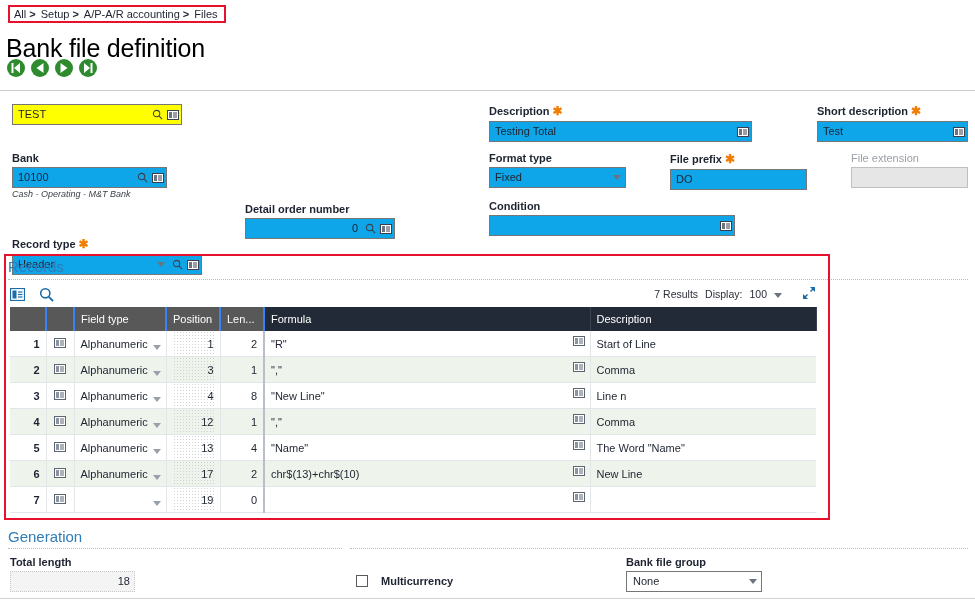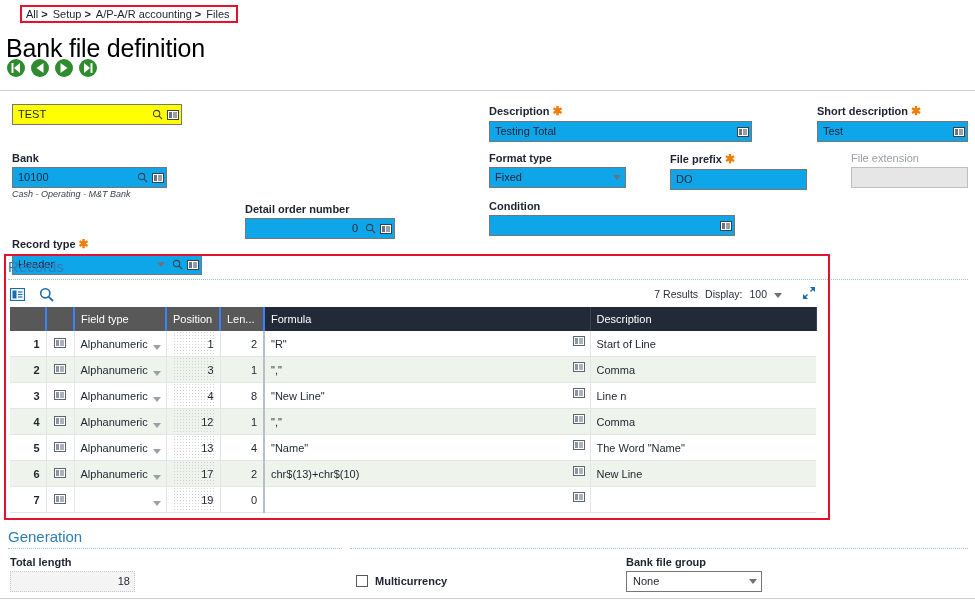--- a/index.html
+++ b/index.html
@@ -8,21 +8,21 @@
     width:975px; height:606px;
     background:#ffffff;
     font-family:"Liberation Sans", sans-serif;
     font-size:11px;
     color:#1d2330;
     overflow:hidden;
     position:relative;
   }
 
   
-  #breadcrumb-wrap { position:absolute; left:20px; top:5px;border-radius:8px; }
+  #breadcrumb-wrap { position:absolute; left:8px; top:5px;border-radius:8px; }
   .crumbbox {
     display:inline-flex; align-items:center;
     border:2px solid #e8112d;
     padding:1px 6px 2px 4px;
     height:18px;
   }
   .crumb { font-size:11px; color:#1d2330; white-space:nowrap; }
   .crumb.link { cursor:pointer; }
   .crumb-sep { font-weight:bold; margin:0 5px 0 3px; color:#1d2330; font-size:11px; }
 
@@ -127,21 +127,21 @@
     background-size:3px 3px; pointer-events:none; opacity:.85;
   }
   .poswrap { position:relative; height:25px; display:flex; align-items:center; justify-content:flex-end; }
   .posval { position:relative; z-index:2; }
 
   
   #gen-title { position:absolute; left:8px; top:528px; }
   #gen-dot-left { position:absolute; left:8px; top:548px; width:334px; height:0; border-top:1px dotted #9ec4de; }
   #gen-dot-right { position:absolute; left:350px; top:548px; width:618px; height:0; border-top:1px dotted #9ec4de; }
 
-  .chkrow { display:flex; align-items:center; gap:7px; }
+  .chkrow { display:flex; align-items:center; gap:13px; }
   .chkbox { width:12px; height:12px; border:1px solid #5a5a5a; background:#fff; cursor:pointer; }
   .chklabel { font-size:11px; font-weight:bold; color:#1d2330; }
 
   .selbox {
     border:1px solid #767676; background:#ffffff; height:21px;
     display:flex; align-items:flex-end; cursor:pointer;
   }
   .seltext { flex:1; padding:0 6px; font-size:11px; line-height:19px; }
 
   #bottom-divider { position:absolute; left:0; top:598px; width:975px; height:1px; background:#d2d2d2; }

